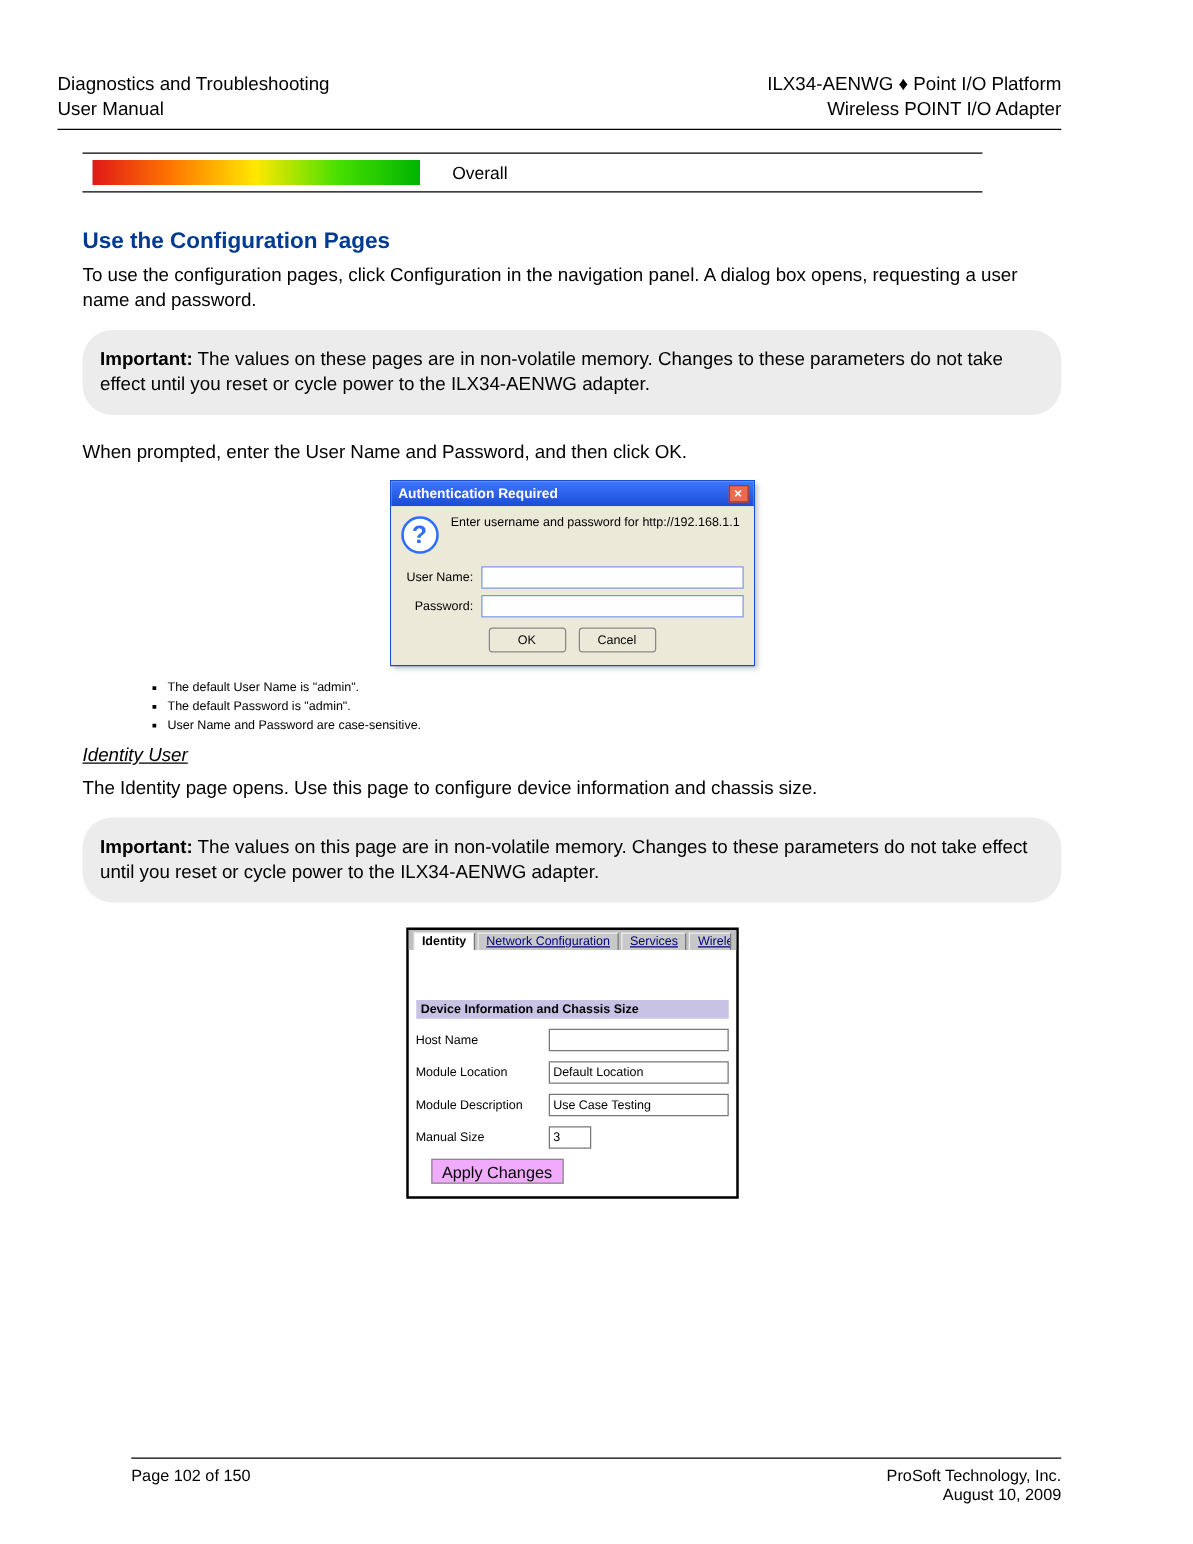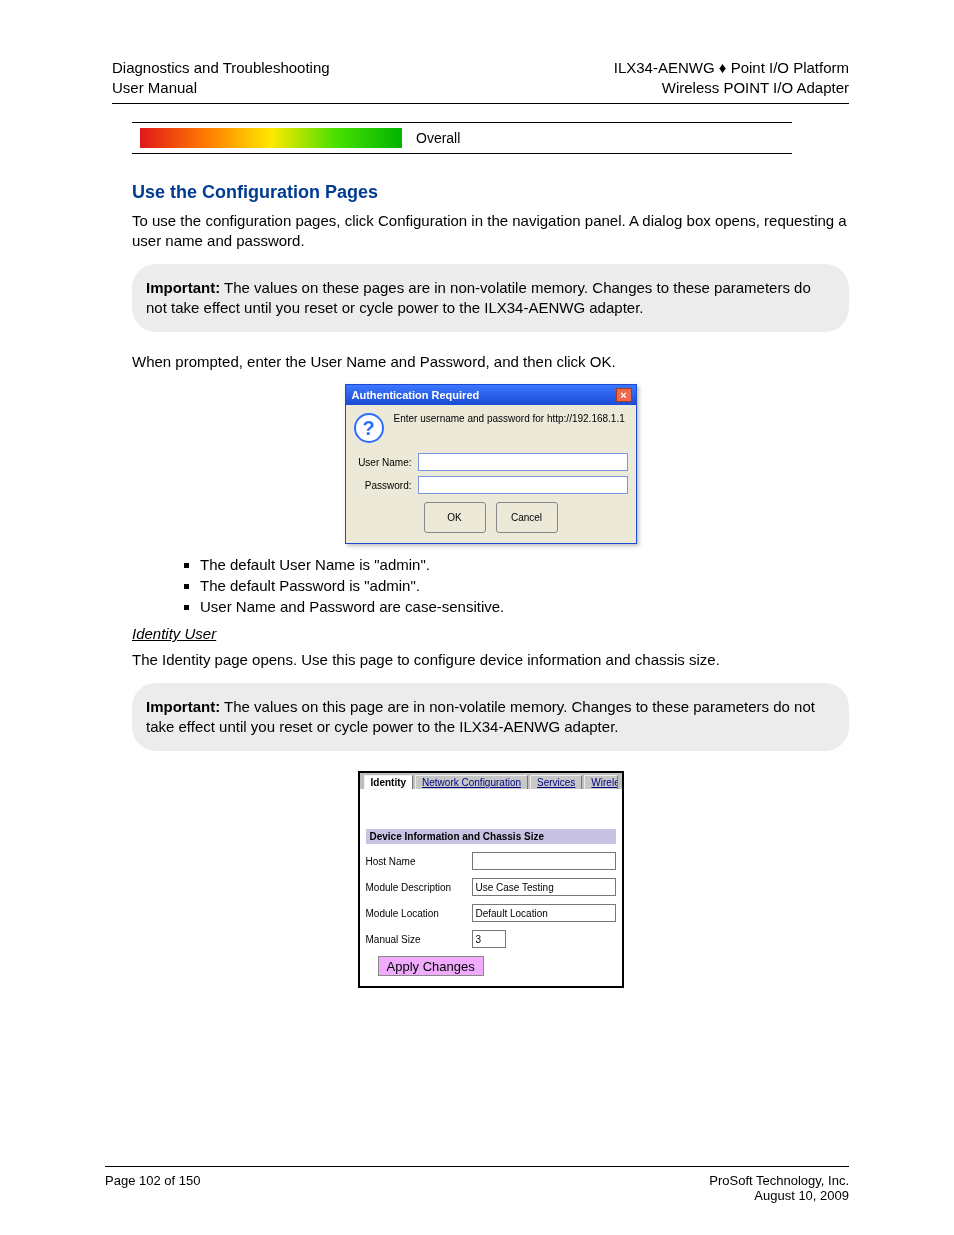--- a/index.html
+++ b/index.html
@@ -5,21 +5,21 @@
   * { box-sizing: border-box; }
   html, body { margin: 0; padding: 0; background: #fff; }
   body {
     font-family: Arial, Helvetica, sans-serif;
     width: 954px;
     height: 1235px;
     position: relative;
     color: #000;
   }
   .page {
-    padding: 58px 105px 0 112px;
+    padding: 58px 105px 0 46px;
   }
   .hdr {
     display: flex;
     justify-content: space-between;
     font-size: 15px;
     line-height: 1.3;
     margin-bottom: 6px;
   }
   .hdr .hdr-col { display: flex; flex-direction: column; }
   .hdr-right-top { white-space: nowrap; }
@@ -59,21 +59,21 @@
   .note {
     background: #ececec;
     padding: 14px 14px;
     font-size: 15px;
     line-height: 1.35;
     margin: 10px 0 20px 0;
     border-radius: 24px;
   }
   .note b { color: #000; }
 
-  .bullets { margin: 8px 0 10px 28px; font-size: 15px; }
+  .bullets { margin: 8px 0 10px 28px; font-size: 10px; }
   .bullets li { margin: 4px 0; list-style: square; }
 
   .ital-u { text-decoration: underline; font-style: italic; font-size: 15px; }
 
   
   .dialog-wrap { display:flex; justify-content:center; margin: 10px 0 12px 0; }
   .dlg {
     width: 292px;
     border: 1px solid #1a4bd4;
     box-shadow: 2px 2px 4px rgba(0,0,0,.25);
@@ -104,21 +104,21 @@
   }
   .dlg-msg { font-size:10px; line-height:1.25; }
   .dlg-field { display:flex; align-items:center; margin: 5px 0; }
   .dlg-field label { width:64px; font-size:10px; text-align:right; padding-right:6px; }
   .dlg-field input {
     flex:1; height:18px; border:1px solid #7a96df; background:#fff;
     font-size:10px; padding: 0 3px;
   }
   .dlg-btns { display:flex; justify-content:center; gap:10px; margin-top:8px; }
   .win-btn {
-    min-width:62px; height:31px;
+    min-width:62px; height:20px;
     background:#ece9d8;
     border:1px solid #888; border-radius:3px;
     font-size:10px;
   }
 
   
   .panel-wrap { display:flex; justify-content:center; margin-top: 10px; }
   .panel {
     width: 266px;
     border: 2px solid #000;
@@ -264,26 +264,26 @@
           <span class="tab cut">Wireless S</span>
         </div>
         <div class="panel-body">
           <div class="grp-hdr">Device Information and Chassis Size</div>
 
           <div class="fld">
             <label>Host Name</label>
             <input type="text" value="" style="">
           </div>
           <div class="fld">
+            <label>Module Location</label>
+            <input type="text" value="Default Location" style="">
+          </div>
+          <div class="fld">
             <label>Module Description</label>
             <input type="text" value="Use Case Testing" style="">
-          </div>
-          <div class="fld">
-            <label>Module Location</label>
-            <input type="text" value="Default Location" style="">
           </div>
           <div class="fld">
             <label>Manual Size</label>
             <input class="small" type="text" value="3" style="">
           </div>
           <div class="apply-row">
             <button class="apply-btn">Apply Changes</button>
           </div>
         </div>
       </div>

